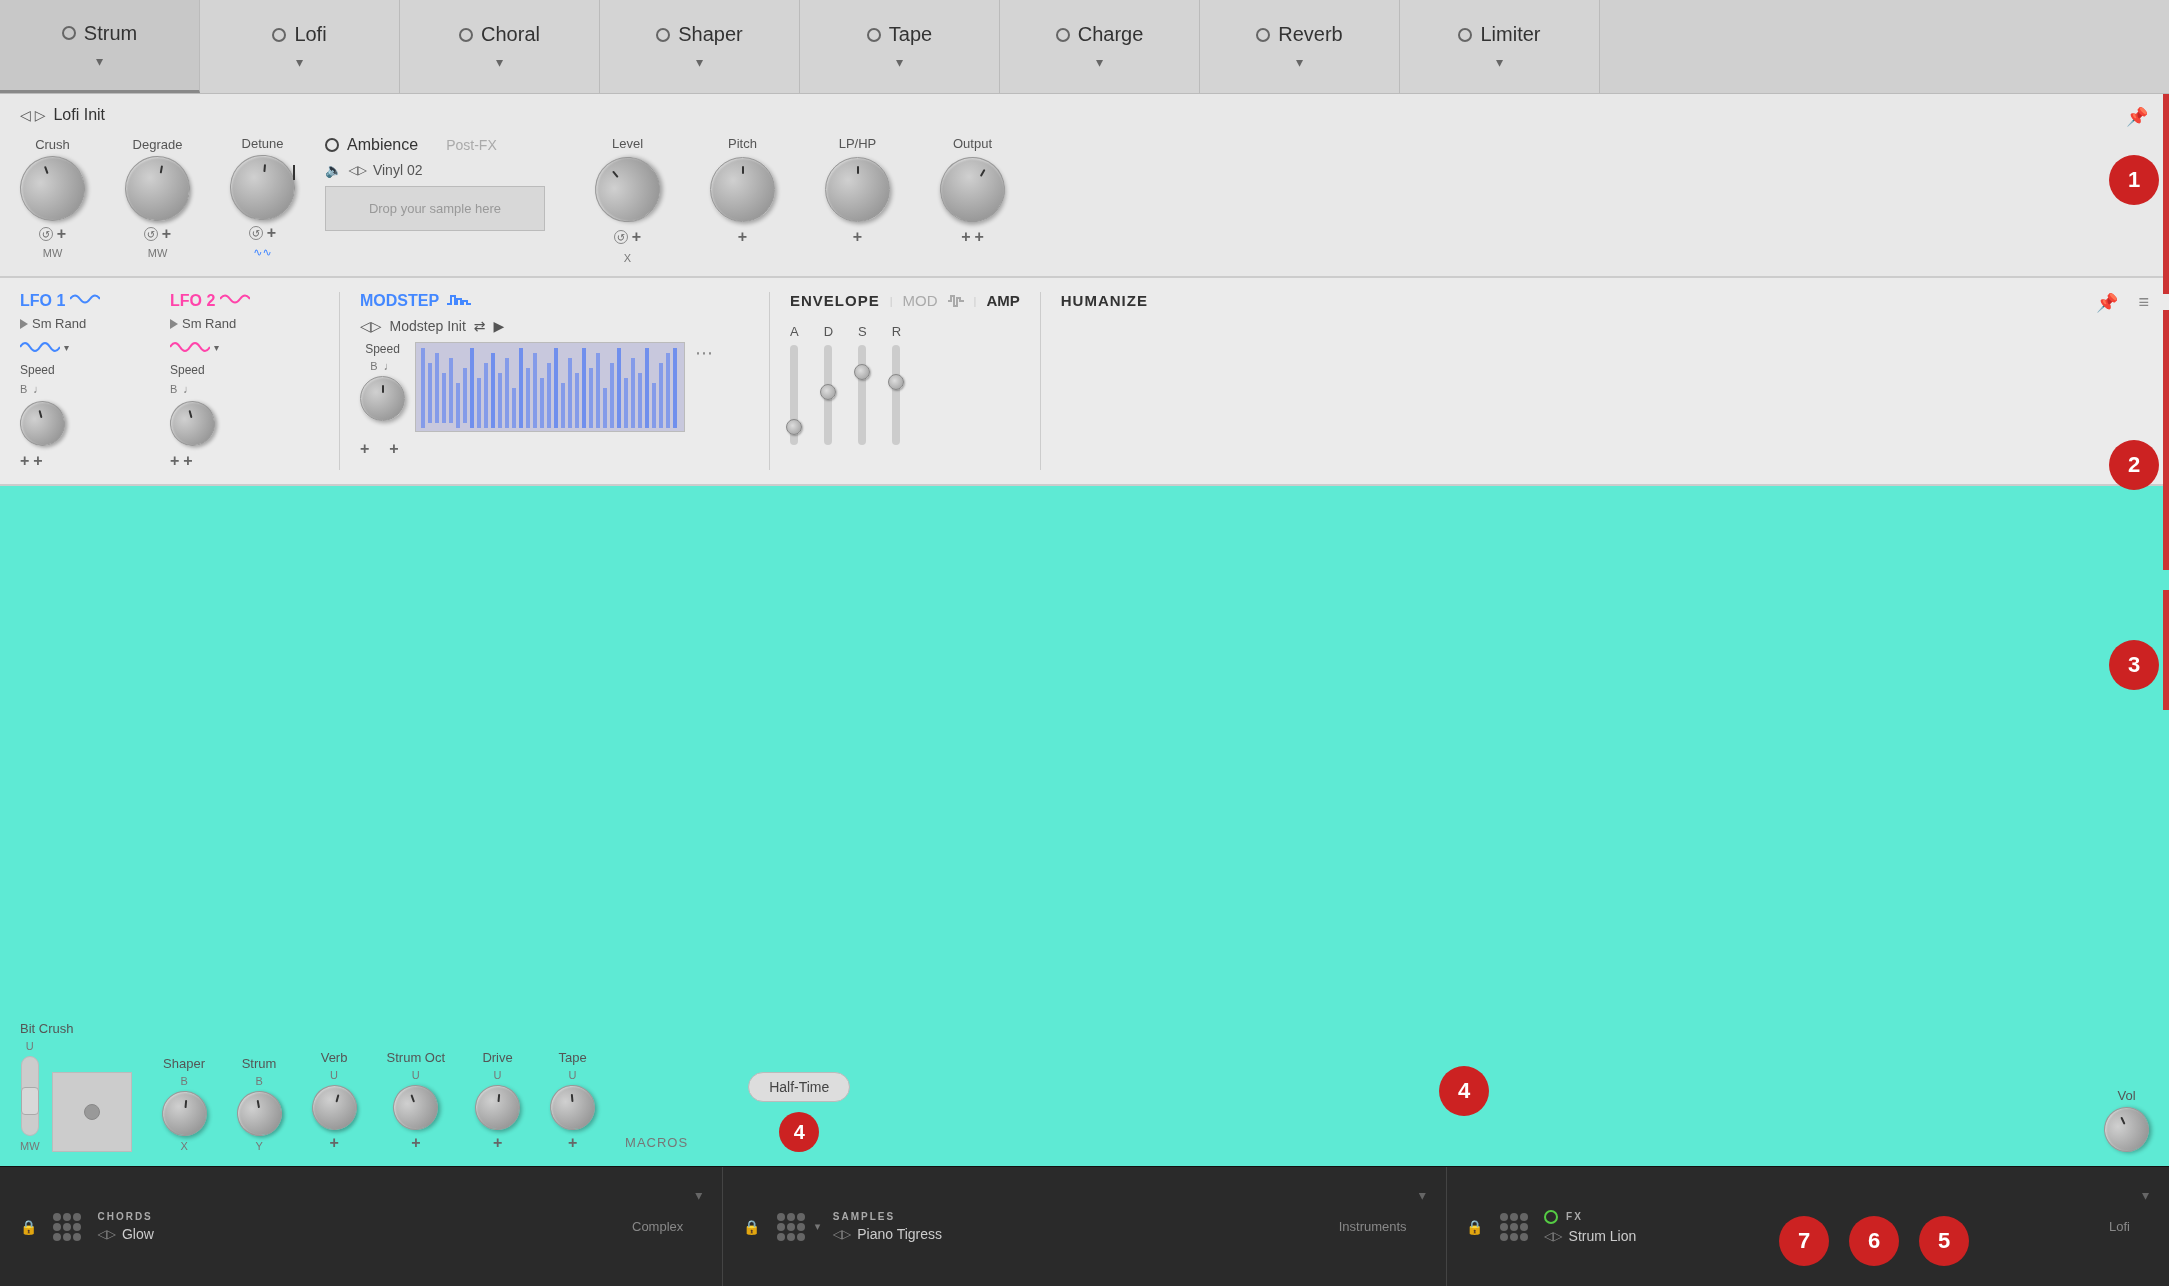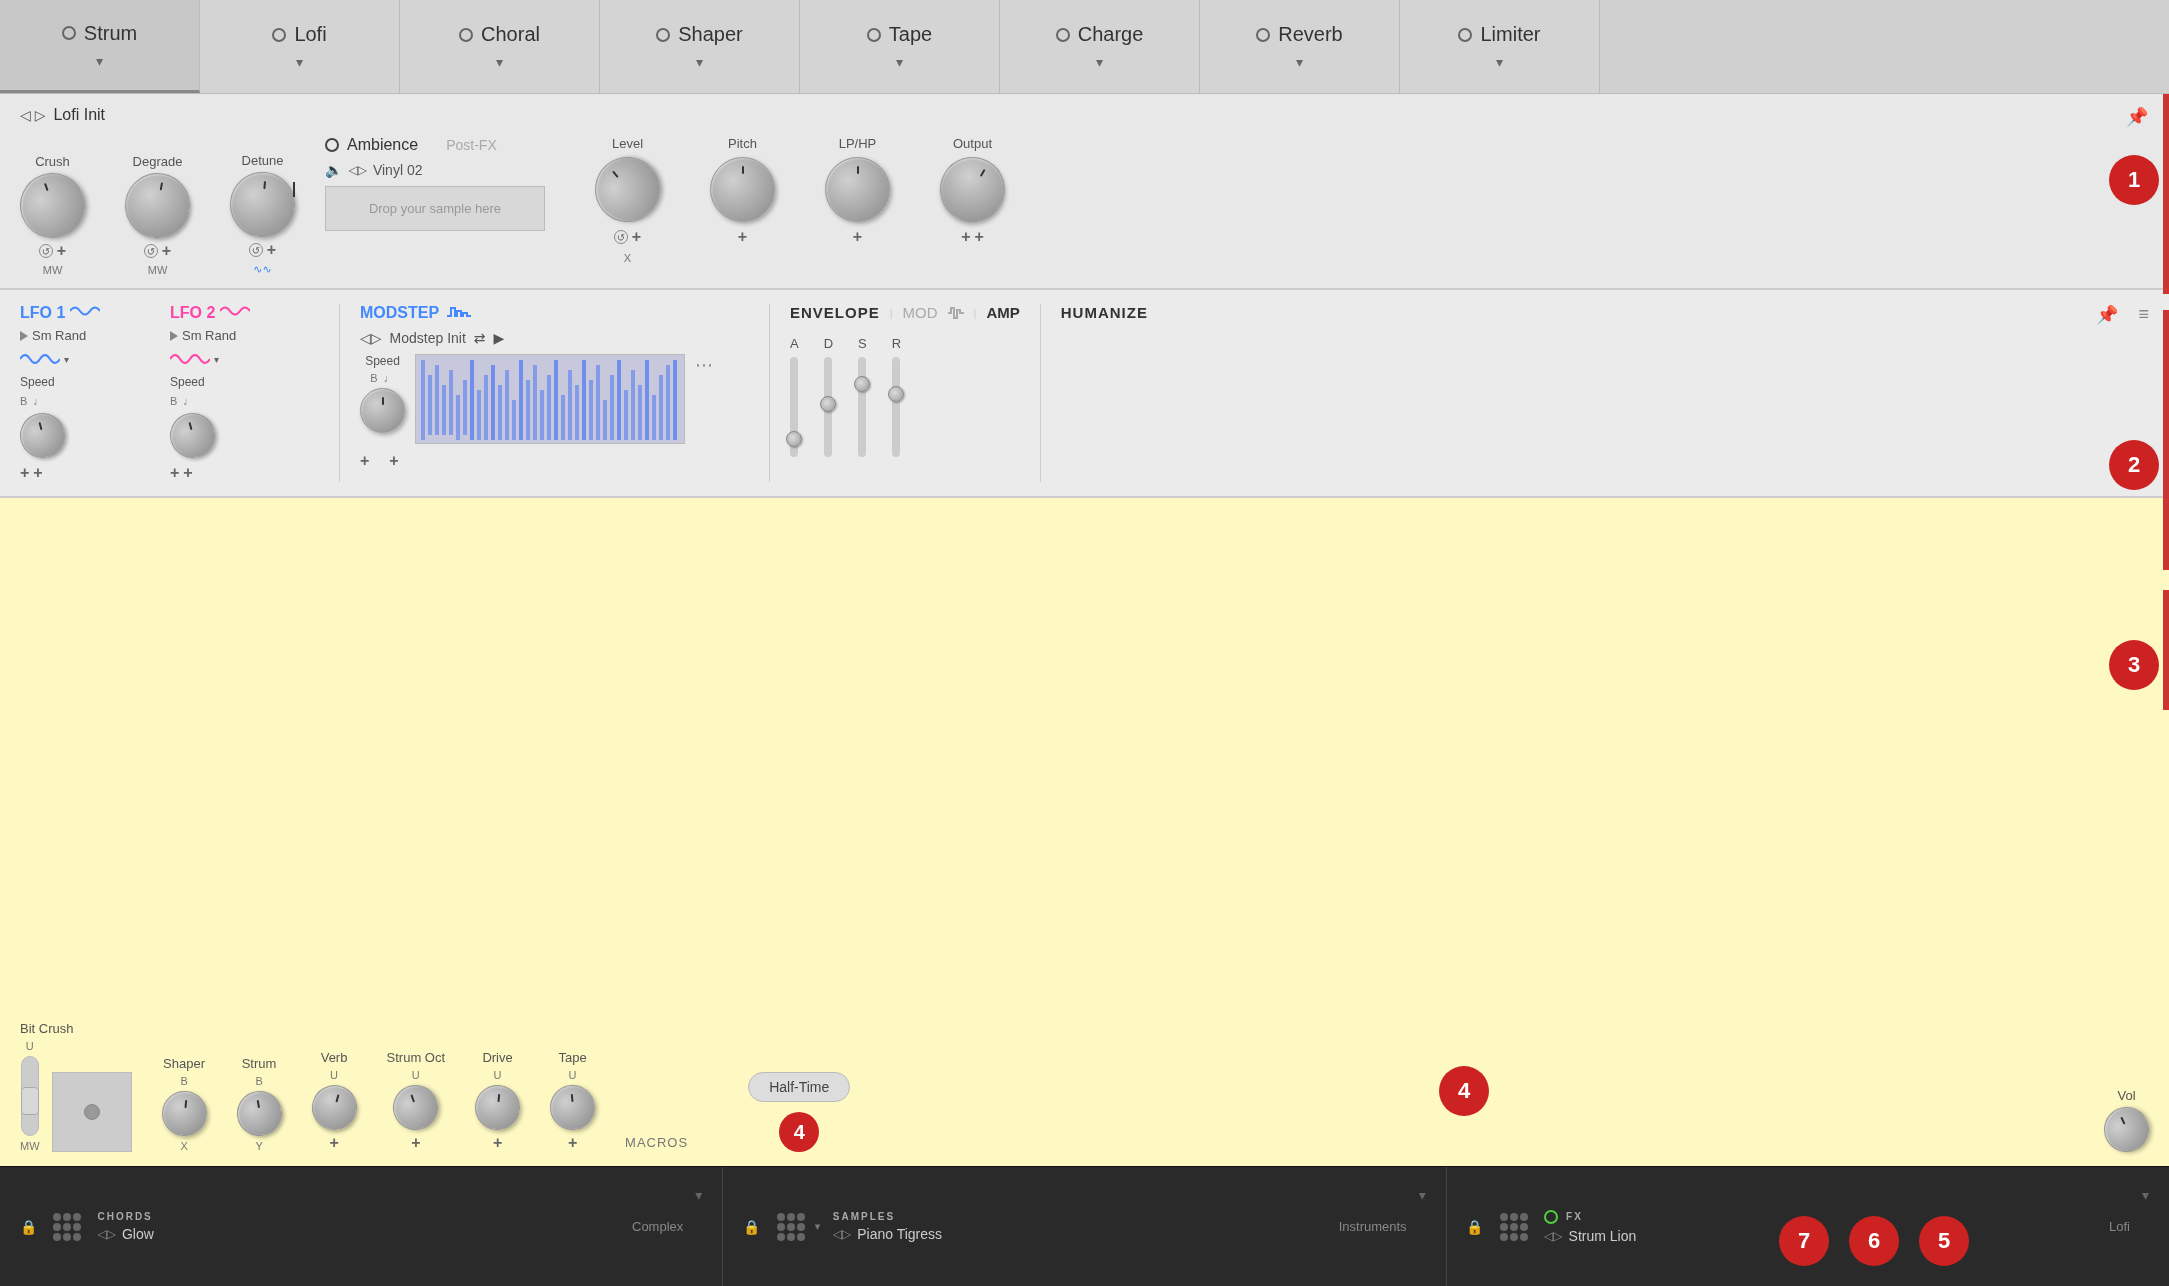--- a/index.html
+++ b/index.html
@@ -101,21 +101,20 @@
       display: flex;
       align-items: flex-start;
       gap: 30px;
     }
 
     .knob-group {
       display: flex;
       flex-direction: column;
       align-items: center;
       gap: 4px;
-      margin-top: 17px;
     }
 
     .knob-label {
       font-size: 13px;
       color: #555;
       text-align: center;
     }
 
     .knob {
       width: 55px;
@@ -490,21 +489,21 @@
       gap: 4px;
     }
 
     .humanize-label {
       font-size: 13px;
       color: #555;
     }
 
     
     .section-3 {
-      background: #fef9c3;
+      background: #5eead4;
       padding: 14px 20px;
       display: flex;
       gap: 30px;
       align-items: flex-end;
       flex-shrink: 0;
       flex: 1;
     }
 
     .macro-group {
       display: flex;

